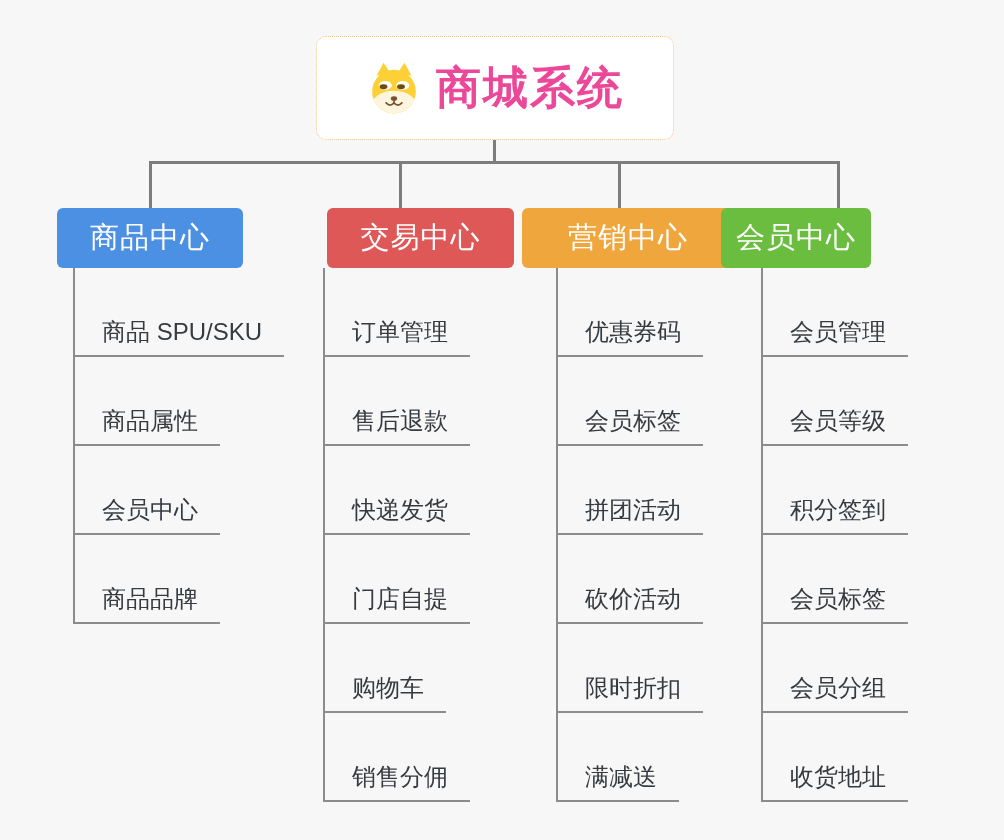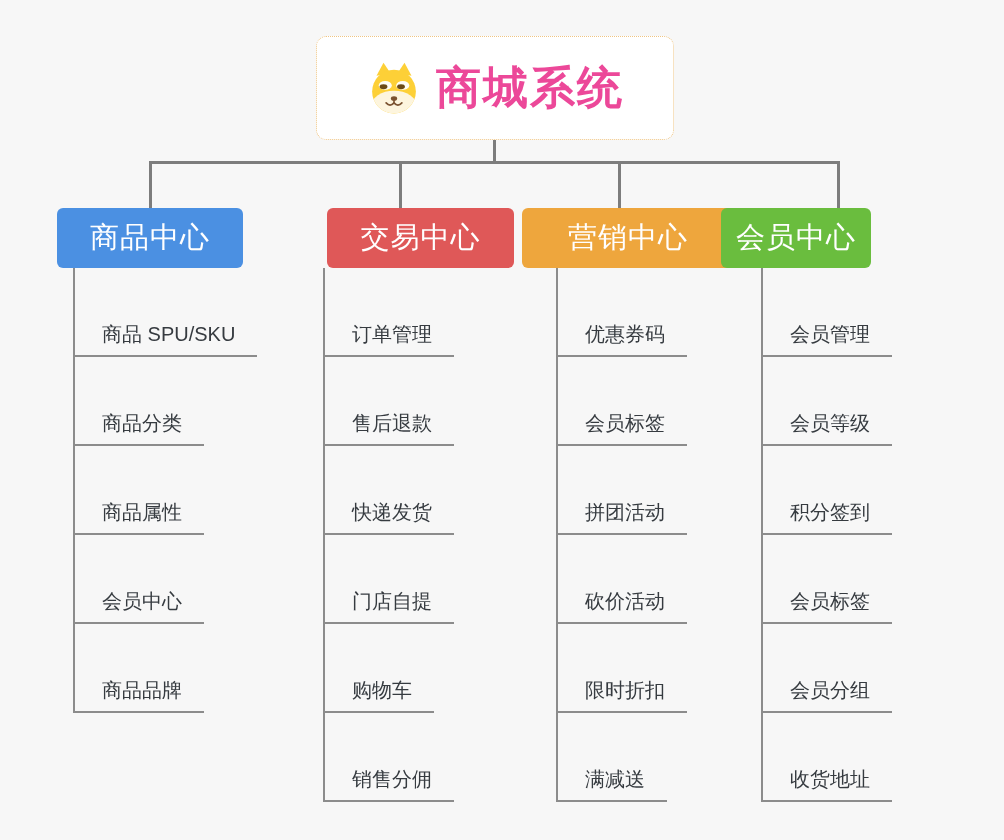--- a/index.html
+++ b/index.html
@@ -28,21 +28,21 @@
   #h3{left:721px;width:150px;}
   
   .col{position:absolute;top:268px;border-left:2px solid #8c8c8c;}
   #c0{left:73px;}
   #c1{left:323px;}
   #c2{left:556px;}
   #c3{left:761px;}
   .row{height:89px;display:flex;align-items:flex-end;}
   .node{
     display:inline-block;border-bottom:2px solid #8c8c8c;
-    padding:0 22px 7px 27px;font-size:20px;color:#363b40;white-space:nowrap;
+    padding:0 22px 7px 27px;font-size:24px;color:#363b40;white-space:nowrap;
   }
   
   #stub{left:493px;top:140px;width:3px;height:22px;}
   #hbar{left:149px;top:161px;width:691px;height:3px;}
   #d0{left:149px;top:161px;width:3px;height:47px;}
   #d1{left:399px;top:161px;width:3px;height:47px;}
   #d2{left:618px;top:161px;width:3px;height:47px;}
   #d3{left:837px;top:161px;width:3px;height:47px;}
 </style>
 </head>
@@ -82,23 +82,20 @@
   </div>
 
   <div class="hdr" id="h0" style="background: rgb(75, 144, 226);">商品中心</div>
   <div class="hdr" id="h1" style="background: rgb(223, 88, 88);">交易中心</div>
   <div class="hdr" id="h2" style="background: rgb(238, 166, 61);">营销中心</div>
   <div class="hdr" id="h3" style="background: rgb(106, 189, 62);">会员中心</div>
 
   <div class="col" id="c0">
     <div class="row">
         <span class="node">商品 SPU/SKU</span>
-      </div>
-    <div class="row">
-        <span class="node">商品分类</span>
       </div>
     <div class="row">
         <span class="node">商品属性</span>
       </div>
     <div class="row">
         <span class="node">会员中心</span>
       </div>
     <div class="row">
         <span class="node">商品品牌</span>
       </div>

